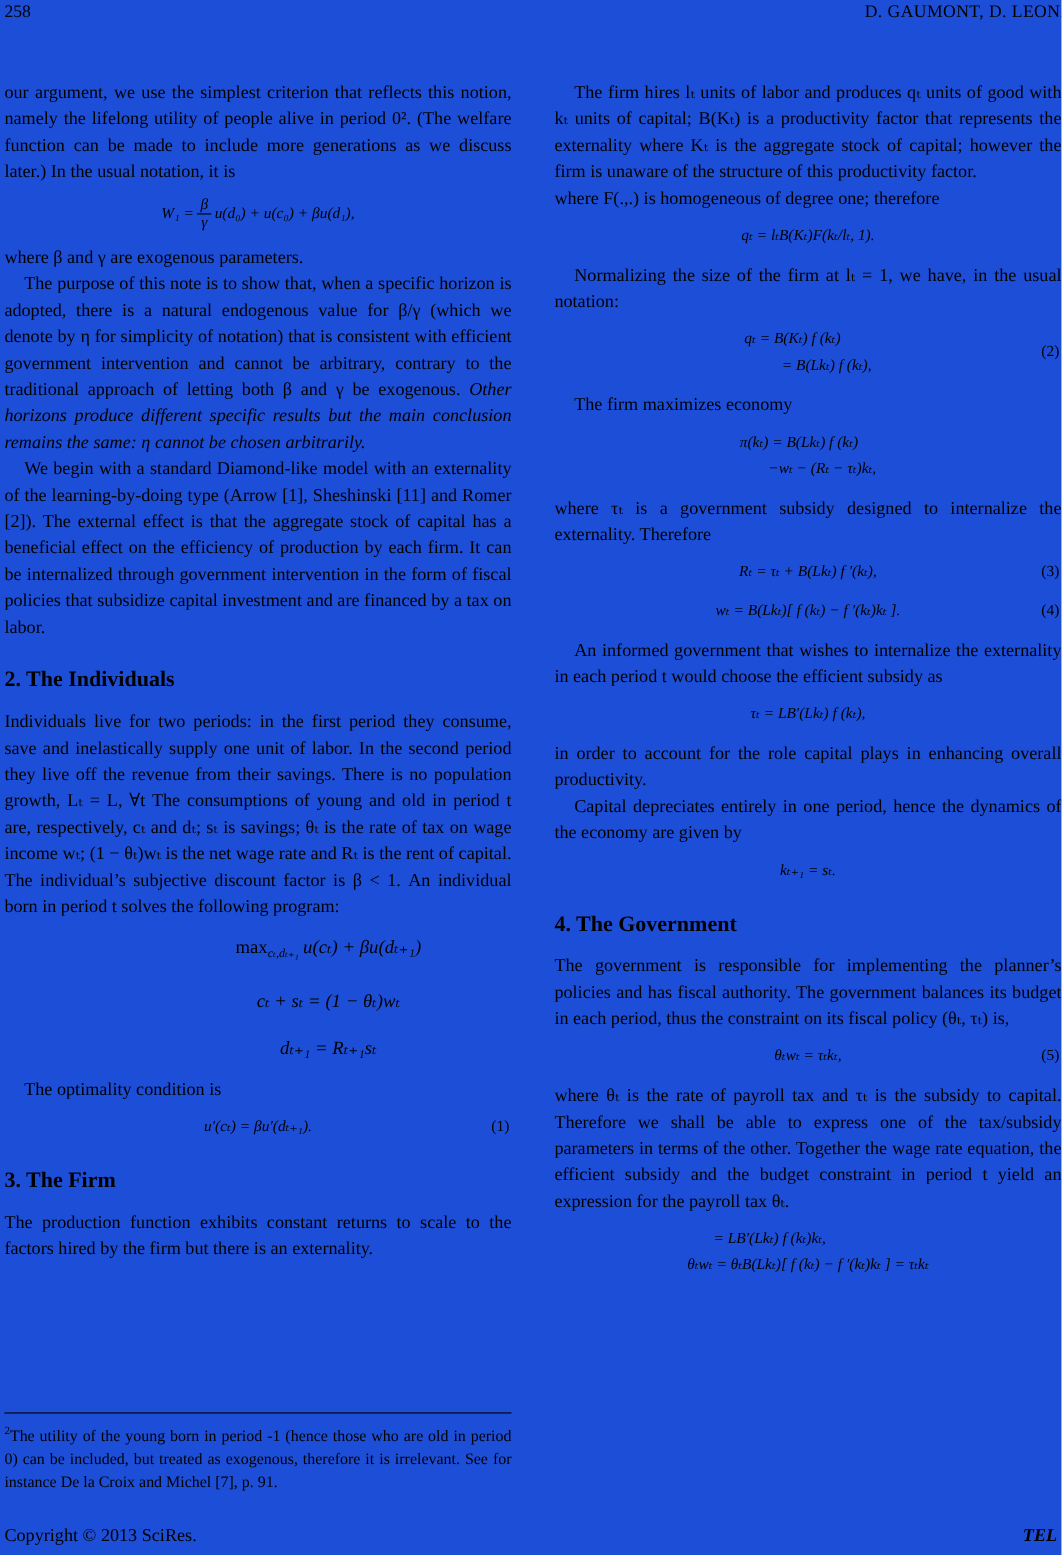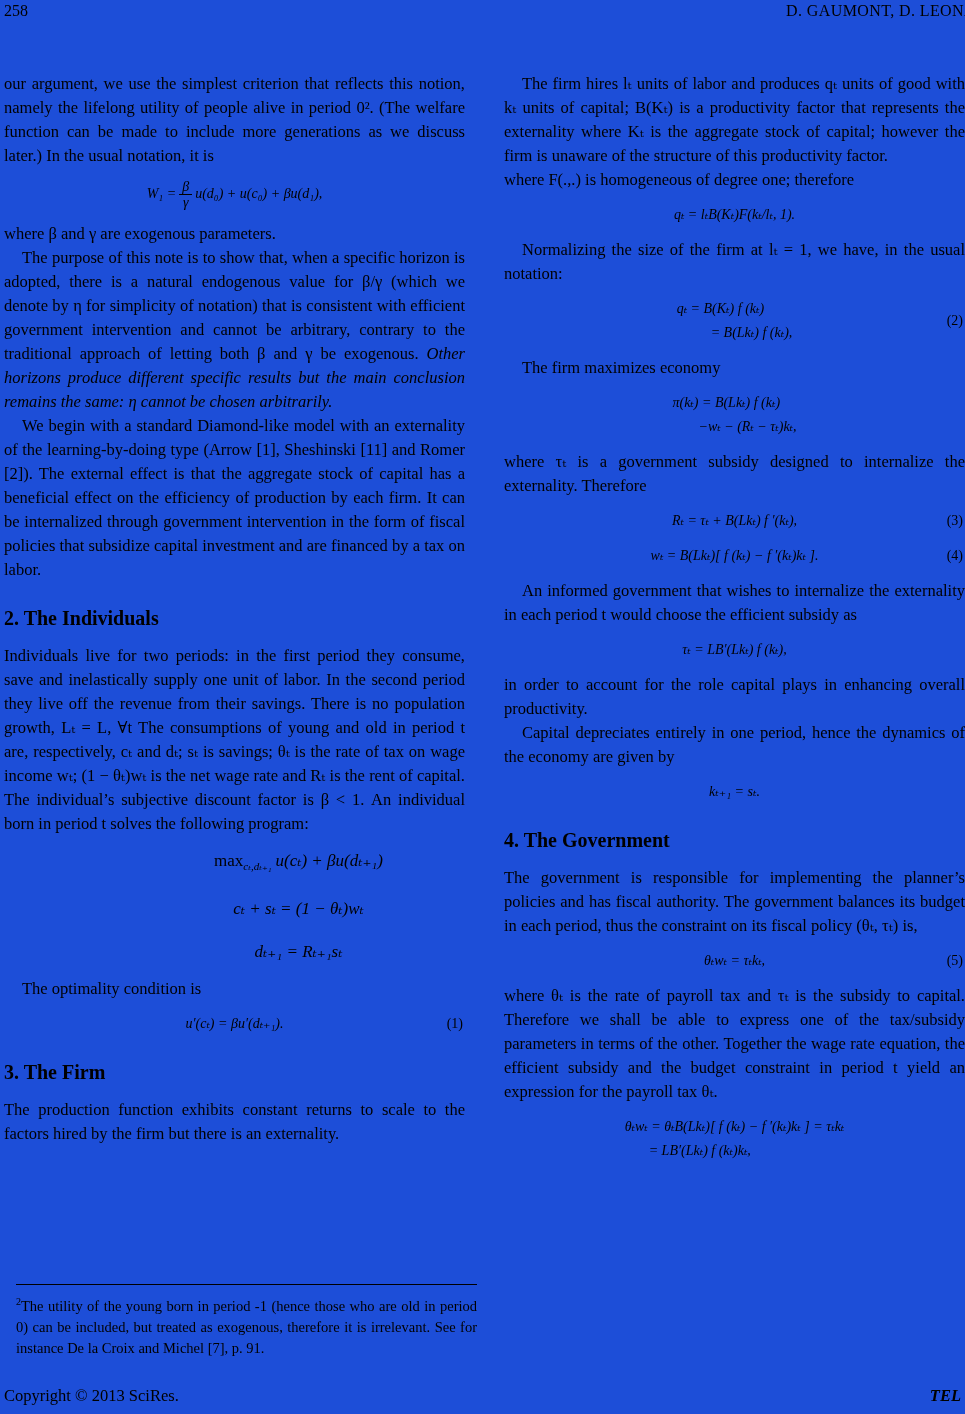--- a/index.html
+++ b/index.html
@@ -35,21 +35,21 @@
   .eqline:last-child{margin-bottom:0;}
   .msub{font-size:11px;font-style:italic;}
   .mpost{margin-left:4px;}
   .eq2block{display:inline-block;text-align:left;}
   .block{display:block;}
   .ind2{padding-left:34px;text-align:center;}
   .ind3{padding-left:26px;}
   .ind4{padding-left:24px;}
   
   .footnote{
-    position:absolute;left:16px;top:1284px;width:461px;
+    position:absolute;left:4px;top:1284px;width:461px;
     border-top:1px solid #000;padding-top:6px;
     font-size:14.5px;line-height:21px;text-align:justify;
   }
   .footnote sup{font-size:10px;}
   
   .footer{position:absolute;left:4px;top:1386px;width:957px;display:flex;justify-content:space-between;font-size:16.5px;gap:39px;}
   .journal{font-weight:bold;font-style:italic;}
 </style>
 </head>
 <body>
@@ -153,22 +153,22 @@
 
     <div class="eq numbered">
       <span class="m">θₜwₜ = τₜkₜ,</span>
       <span class="eqnum">(5)</span>
     </div>
 
     <p>where θₜ is the rate of payroll tax and τₜ is the subsidy to capital. Therefore we shall be able to express one of the tax/subsidy parameters in terms of the other. Together the wage rate equation, the efficient subsidy and the budget constraint in period t yield an expression for the payroll tax θₜ.</p>
 
     <div class="eq">
       <span class="eq2block">
+        <span class="block m ind4">= LB′(Lkₜ) f (kₜ)kₜ,</span>
         <span class="block m">θₜwₜ = θₜB(Lkₜ)[ f (kₜ) − f ′(kₜ)kₜ ] = τₜkₜ</span>
-        <span class="block m ind4">= LB′(Lkₜ) f (kₜ)kₜ,</span>
       </span>
     </div>
   </div>
 
   <div class="footer">
     <span>Copyright © 2013 SciRes.</span>
     <span class="journal">TEL</span>
   </div>
 
 </div>

